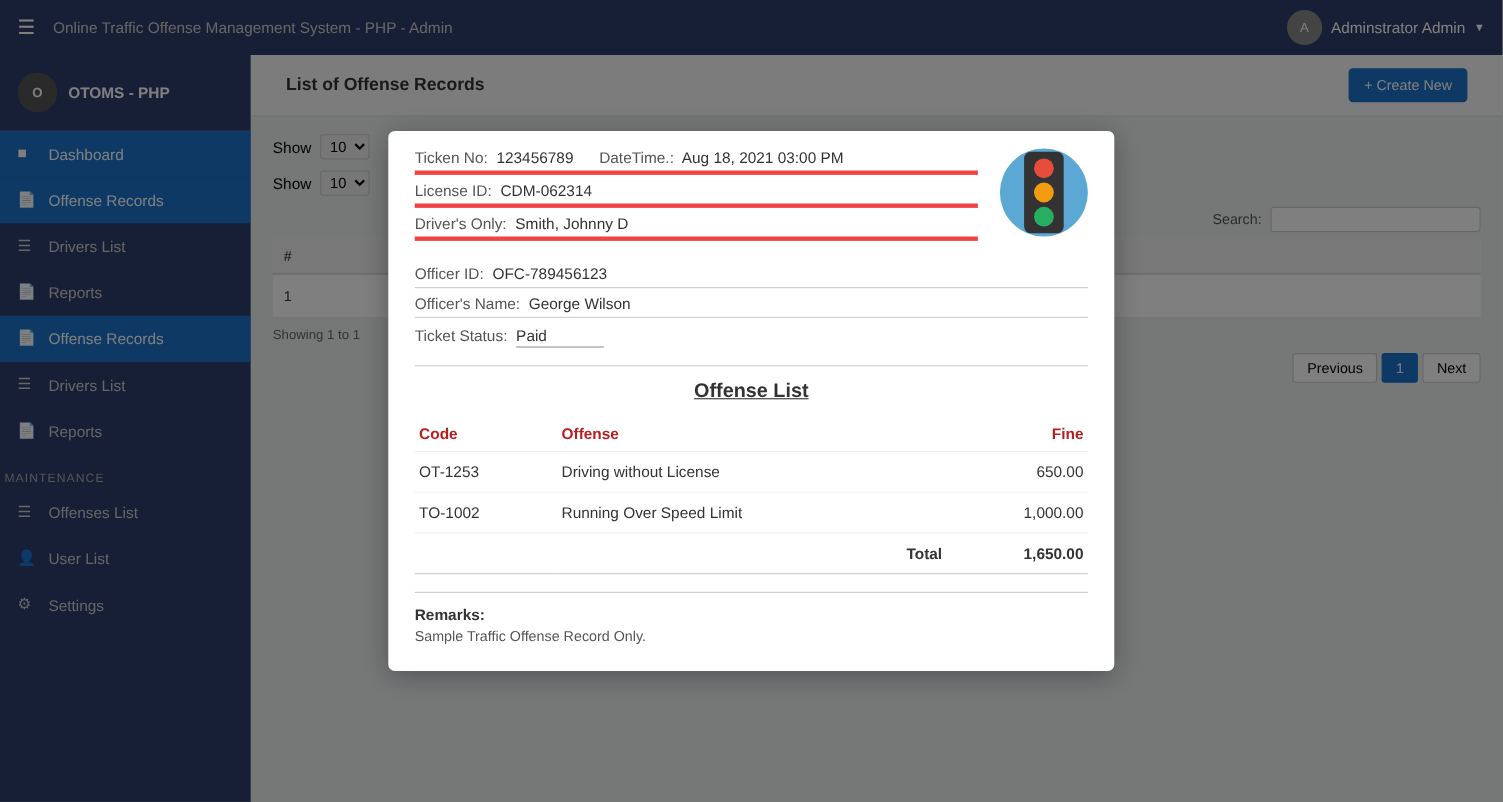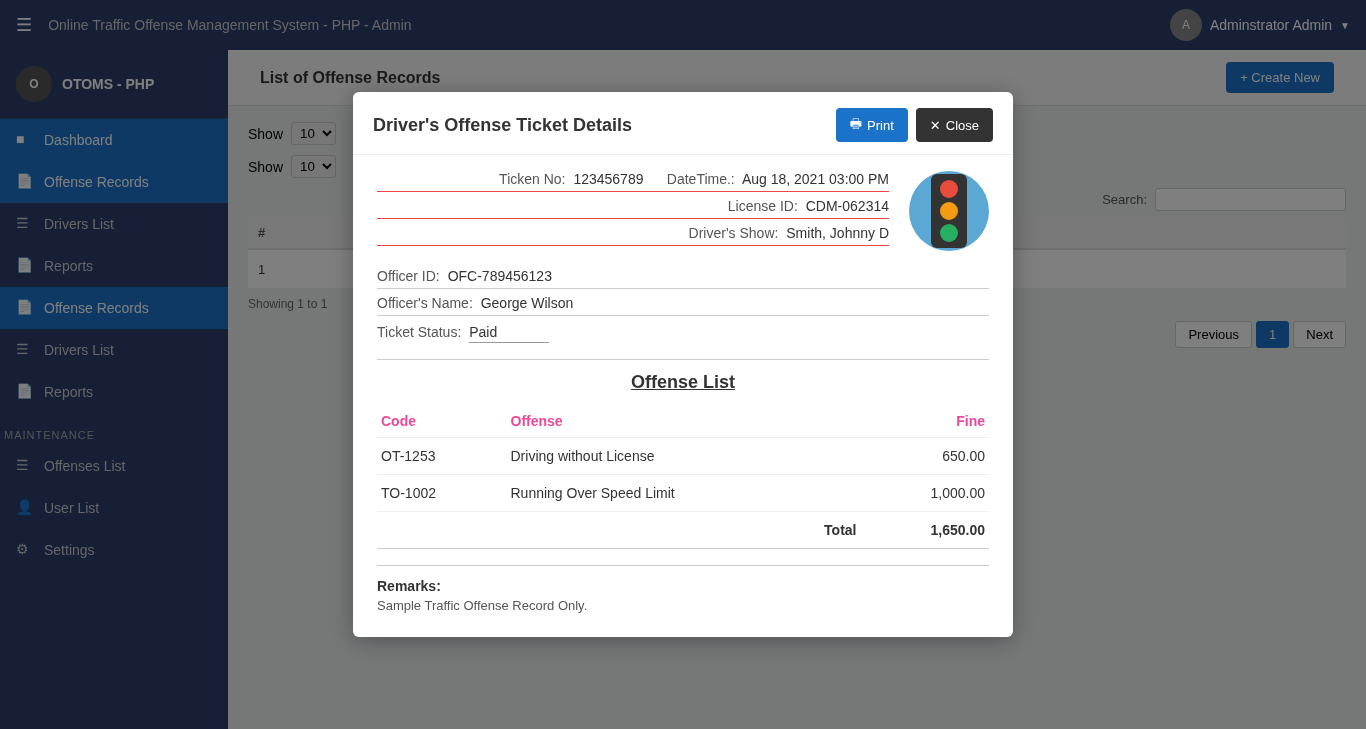--- a/index.html
+++ b/index.html
@@ -63,21 +63,21 @@
     .modal-header { padding: 16px 20px 12px; border-bottom: 1px solid #eee; display: flex; align-items: center; justify-content: space-between; }
     .modal-title { font-size: 18px; font-weight: bold; color: #333; }
     .modal-header-actions { display: flex; gap: 8px; }
     .btn-print { background: #1a73c8; color: white; border: none; padding: 6px 14px; border-radius: 4px; cursor: pointer; font-size: 13px; display: flex; align-items: center; gap: 5px; }
     .btn-close-modal { background: #333; color: white; border: none; padding: 6px 14px; border-radius: 4px; cursor: pointer; font-size: 13px; display: flex; align-items: center; gap: 5px; }
 
     .modal-body { padding: 16px 24px 24px; }
 
     .ticket-top { display: flex; justify-content: space-between; align-items: flex-start; margin-bottom: 16px; }
     .ticket-info { flex: 1; }
-    .ticket-field { margin-bottom: 6px; font-size: 14px; color: #333; padding-bottom: 4px; border-bottom: 1px solid #ef4444; text-align: right; }
+    .ticket-field { margin-bottom: 6px; font-size: 14px; color: #333; padding-bottom: 4px; border-bottom: 4px solid #ef4444; }
     .ticket-field label { color: #555; margin-right: 4px; }
     .traffic-light { width: 80px; height: 80px; background: #5ba8d4; border-radius: 50%; display: flex; flex-direction: column; align-items: center; justify-content: center; gap: 5px; flex-shrink: 0; margin-left: 20px; }
     .tl-body { background: #333; width: 36px; border-radius: 6px; padding: 6px; display: flex; flex-direction: column; gap: 4px; align-items: center; }
     .tl-light { width: 18px; height: 18px; border-radius: 50%; }
     .tl-red { background: #e74c3c; }
     .tl-yellow { background: #f39c12; }
     .tl-green { background: #27ae60; }
 
     .officer-section { margin-bottom: 8px; }
     .officer-field { margin-bottom: 6px; font-size: 14px; color: #333; padding-bottom: 4px; border-bottom: 1px solid #ccc; }
@@ -85,21 +85,21 @@
 
     .status-section { margin-bottom: 16px; }
     .status-field { font-size: 14px; color: #333; padding-bottom: 4px; }
     .status-field label { color: #555; margin-right: 4px; }
     .status-underline { border-bottom: 1px solid #999; display: inline-block; min-width: 80px; padding-bottom: 2px; }
 
     .divider { border: none; border-top: 1px solid #ccc; margin: 12px 0; }
 
     .offense-list-title { text-align: center; font-size: 18px; font-weight: bold; color: #333; margin-bottom: 12px; text-decoration: underline; }
     .offense-table { width: 100%; border-collapse: collapse; }
-    .offense-table th { text-align: left; font-size: 14px; font-weight: 600; color: #ec4899; padding: 8px 4px; border-bottom: 1px solid #eee; }
+    .offense-table th { text-align: left; font-size: 14px; font-weight: 600; color: #b91c1c; padding: 8px 4px; border-bottom: 1px solid #eee; }
     .offense-table th.right, .offense-table td.right { text-align: right; }
     .offense-table td { font-size: 14px; color: #333; padding: 10px 4px; border-bottom: 1px solid #f0f0f0; }
     .total-row td { font-weight: 600; border-top: 1px solid #ccc; border-bottom: 1px solid #ccc; }
 
     .remarks-section { margin-top: 16px; padding-top: 12px; border-top: 1px solid #ccc; }
     .remarks-label { font-size: 14px; font-weight: bold; color: #333; margin-bottom: 4px; }
     .remarks-text { font-size: 13px; color: #555; }
   </style>
 </head>
 <body>
@@ -226,51 +226,38 @@
           <button class="page-btn">Next</button>
         </div>
       </div>
     </div>
   </div>
 
 </div>
 
 <div class="modal-overlay">
   <div class="modal">
-    <div class="modal-header">
-      <span class="modal-title">Driver's Offense Ticket Details</span>
-      <div class="modal-header-actions">
-        <button class="btn-print">
-          <span>🖶</span>
-          <span>Print</span>
-        </button>
-        <button class="btn-close-modal">
-          <span>✕</span>
-          <span>Close</span>
-        </button>
-      </div>
-    </div>
 
     <div class="modal-body">
 
       <div class="ticket-top">
         <div class="ticket-info">
           <div class="ticket-field">
             <label>Ticken No:</label>
             <span>123456789</span>
             &nbsp;&nbsp;&nbsp;&nbsp;
             <label>DateTime.:</label>
             <span>Aug 18, 2021 03:00 PM</span>
           </div>
           <div class="ticket-field">
             <label>License ID:</label>
             <span>CDM-062314</span>
           </div>
           <div class="ticket-field">
-            <label>Driver's Show:</label>
+            <label>Driver's Only:</label>
             <span>Smith, Johnny D</span>
           </div>
         </div>
 
         <div class="traffic-light">
           <div class="tl-body">
             <div class="tl-light tl-red"></div>
             <div class="tl-light tl-yellow"></div>
             <div class="tl-light tl-green"></div>
           </div>

